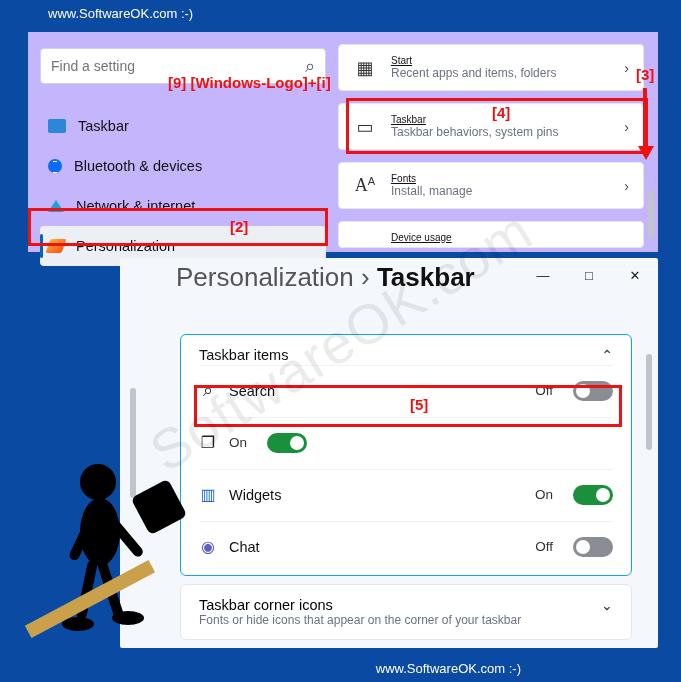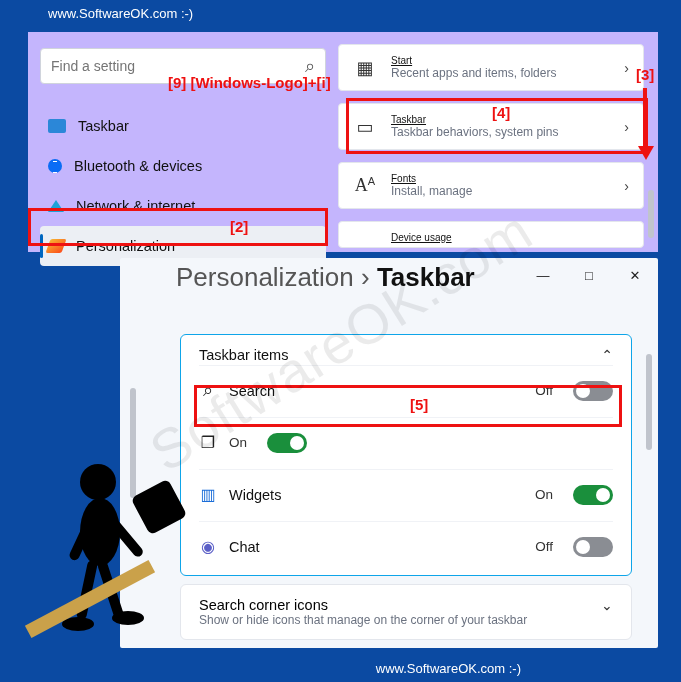--- a/index.html
+++ b/index.html
@@ -238,22 +238,22 @@
     <div class="tb-item">
       <span class="tb-ico" style="color:#5b5fc7;">◉</span>
       <span class="lbl">Chat</span>
       <span class="state">Off</span>
       <div class="toggle"></div>
     </div>
   </div>
 
   <div class="section2">
     <div>
-      <div class="ttl" style="font-size:14.5px;">Search corner icons</div>
-      <div class="sub" style="font-size:12px;color:#6b7280;">Show or hide icons that manage on the corner of your taskbar</div>
+      <div class="ttl" style="font-size:14.5px;">Taskbar corner icons</div>
+      <div class="sub" style="font-size:12px;color:#6b7280;">Fonts or hide icons that appear on the corner of your taskbar</div>
     </div>
     <span class="up" style="transform:rotate(180deg);">⌃</span>
   </div>
 
   <div class="scroll-strip" style="left:10px; top:130px; height:110px;"></div>
   <div class="scroll-strip" style="right:6px; top:96px; height:96px;"></div>
 </div>
 
 <div class="redbox" style="left:194px; top:385px; width:428px; height:42px;"></div>
 <div class="annot" style="left:410px; top:396px;">[5]</div>

